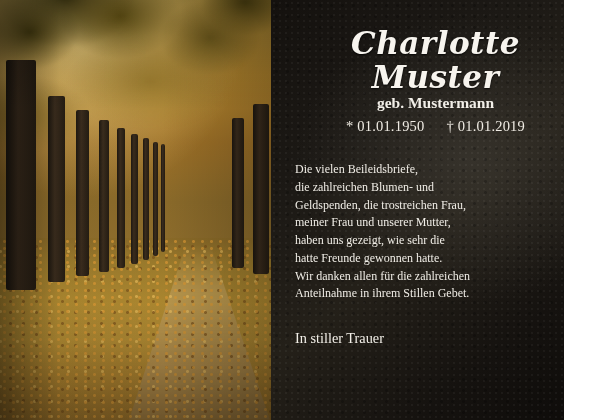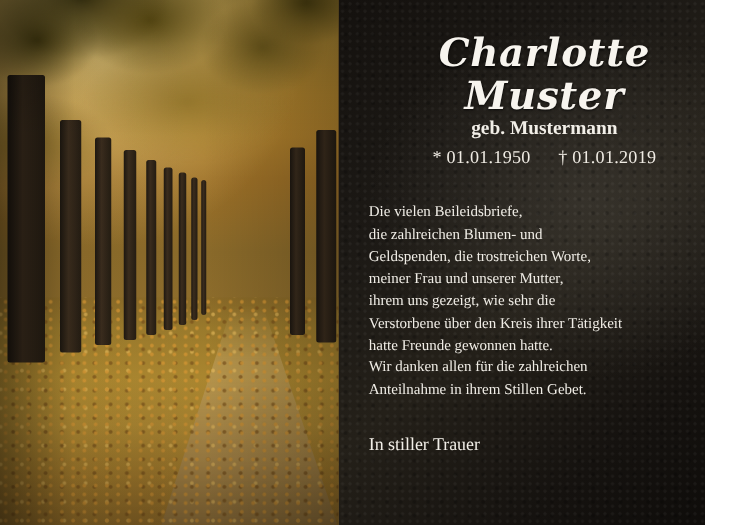--- a/index.html
+++ b/index.html
@@ -242,24 +242,23 @@
 
       <div class="maiden">geb. Mustermann</div>
 
       <div class="dates">
         <span>* 01.01.1950</span><span class="sep"></span><span>† 01.01.2019</span>
       </div>
 
       <div class="body">
         <div class="line">Die vielen Beileidsbriefe,</div>
         <div class="line">die zahlreichen Blumen- und</div>
-        <div class="line">Geldspenden, die trostreichen Worte,</div>
+        <div class="line">Geldspenden, die trostreichen Frau,</div>
         <div class="line">meiner Frau und unserer Mutter,</div>
-        <div class="line">ihrem uns gezeigt, wie sehr die</div>
-        <div class="line">Verstorbene über den Kreis ihrer Tätigkeit</div>
+        <div class="line">haben uns gezeigt, wie sehr die</div>
         <div class="line">hatte Freunde gewonnen hatte.</div>
         <div class="line">Wir danken allen für die zahlreichen</div>
         <div class="line">Anteilnahme in ihrem Stillen Gebet.</div>
       </div>
 
       <div class="closing">
         <div>In stiller Trauer</div>
 
       </div>
 

